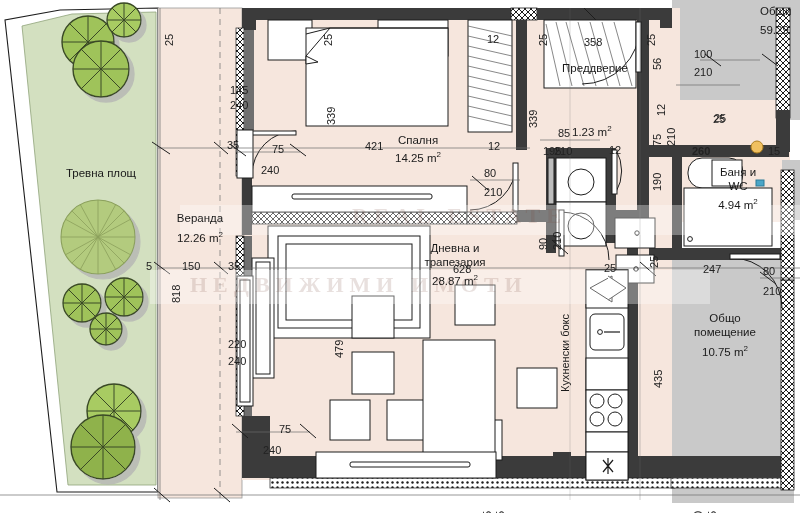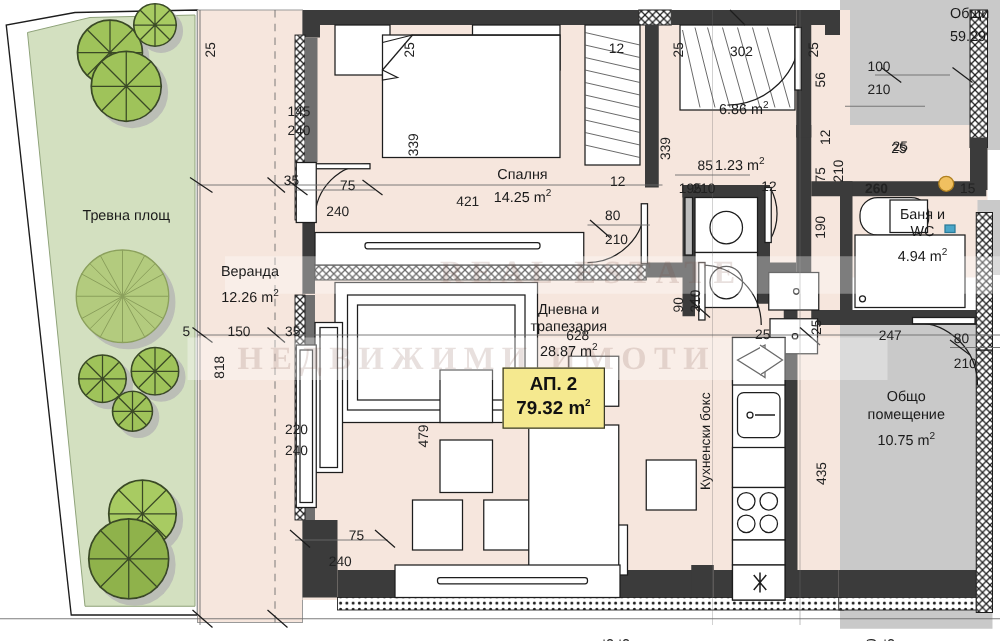--- a/index.html
+++ b/index.html
@@ -43,21 +43,21 @@
   #apt-badge .t2 { font-size: 15px; }
   .wm {
     position: absolute;
     font-family: "Liberation Serif", serif;
     font-weight: bold;
     color: rgba(120, 70, 60, 0.17);
     letter-spacing: 6px;
     white-space: nowrap;
     pointer-events: none;
   }
-  .wm1 { font-size: 26px; }
+  .wm1 { font-size: 22px; }
   .wmband {
     position: absolute;
     background: rgba(255,255,255,0.34);
     pointer-events: none;
   }
 </style>
 </head>
 <body>
 
 <div id="plan">
@@ -364,57 +364,53 @@
   <div class="lbl room-name" style="left:155px; top:212px; width:90px;">Веранда</div>
   <div class="lbl room-area" style="left:155px; top:230px; width:90px;">12.26 m<span class="sup">2</span></div>
 
   <div class="lbl room-name" style="left:378px; top:134px; width:80px;">Спалня</div>
   <div class="lbl room-area" style="left:378px; top:150px; width:80px;">14.25 m<span class="sup">2</span></div>
 
   <div class="lbl room-name" style="left:405px; top:242px; width:100px;">Дневна и</div>
   <div class="lbl room-name" style="left:405px; top:256px; width:100px;">трапезария</div>
   <div class="lbl room-area" style="left:405px; top:273px; width:100px;">28.87 m<span class="sup">2</span></div>
 
-  <div class="lbl room-area" style="left:530px; top:79px; width:130px;">6.86 m<span class="sup">2</span></div>
+  <div class="lbl room-name" style="left:530px; top:62px; width:130px;">Преддверие</div>
 
   <div class="lbl room-area" style="left:572px; top:124px; width:70px; text-align:left;">1.23 m<span class="sup">2</span></div>
 
   <div class="lbl room-name" style="left:690px; top:166px; width:96px;">Баня и</div>
   <div class="lbl room-name" style="left:690px; top:180px; width:96px;">WC</div>
   <div class="lbl room-area" style="left:690px; top:197px; width:96px;">4.94 m<span class="sup">2</span></div>
 
   <div class="lbl room-name" style="left:670px; top:312px; width:110px;">Общо</div>
   <div class="lbl room-name" style="left:670px; top:326px; width:110px;">помещение</div>
   <div class="lbl room-area" style="left:670px; top:344px; width:110px;">10.75 m<span class="sup">2</span></div>
 
   <div class="lbl room-name" style="left:760px; top:5px; width:60px; text-align:left;">Общи</div>
   <div class="lbl room-area" style="left:760px; top:24px; width:60px; text-align:left;">59.29</div>
 
   <div class="lbl vert-name" style="left:559px; top:392px;">Кухненски бокс</div>
 
-  <div id="apt-badge" style="left:402px; top:294px;">
-    <div class="t1">АП. 2</div>
-    <div class="t2">79.32 m<span class="sup">2</span></div>
-  </div>
 
   <div id="dim-layer">
       <div class="lbl dim-v" style="left: 163px; top: 46px;">25</div>
       <div class="lbl dim-v" style="left: 322px; top: 46px;">25</div>
       <div class="lbl dim" style="left: 487px; top: 33px;">12</div>
       <div class="lbl dim-v" style="left: 537px; top: 46px;">25</div>
-      <div class="lbl dim" style="left: 584px; top: 36px;">302</div>
+      <div class="lbl dim" style="left: 584px; top: 36px;">358</div>
       <div class="lbl dim-v" style="left: 645px; top: 46px;">25</div>
       <div class="lbl dim-v" style="left: 651px; top: 70px;">56</div>
       <div class="lbl dim" style="left: 694px; top: 48px;">100</div>
       <div class="lbl dim" style="left: 694px; top: 66px;">210</div>
       <div class="lbl dim" style="left: 713px; top: 113px;">25</div>
       <div class="lbl dim" style="left: 230px; top: 84px;">145</div>
       <div class="lbl dim" style="left: 230px; top: 99px;">240</div>
       <div class="lbl dim-v" style="left: 325px; top: 125px;">339</div>
-      <div class="lbl dim" style="left: 365px; top: 156px;">421</div>
+      <div class="lbl dim" style="left: 365px; top: 140px;">421</div>
       <div class="lbl dim" style="left: 488px; top: 140px;">12</div>
       <div class="lbl dim-v" style="left: 527px; top: 128px;">339</div>
       <div class="lbl dim" style="left: 543px; top: 145px;">195</div>
       <div class="lbl dim" style="left: 227px; top: 139px;">35</div>
       <div class="lbl dim" style="left: 272px; top: 143px;">75</div>
       <div class="lbl dim" style="left: 261px; top: 164px;">240</div>
       <div class="lbl dim" style="left: 484px; top: 167px;">80</div>
       <div class="lbl dim" style="left: 484px; top: 186px;">210</div>
       <div class="lbl dim" style="left: 558px; top: 127px;">85</div>
       <div class="lbl dim" style="left: 554px; top: 145px;">210</div>

